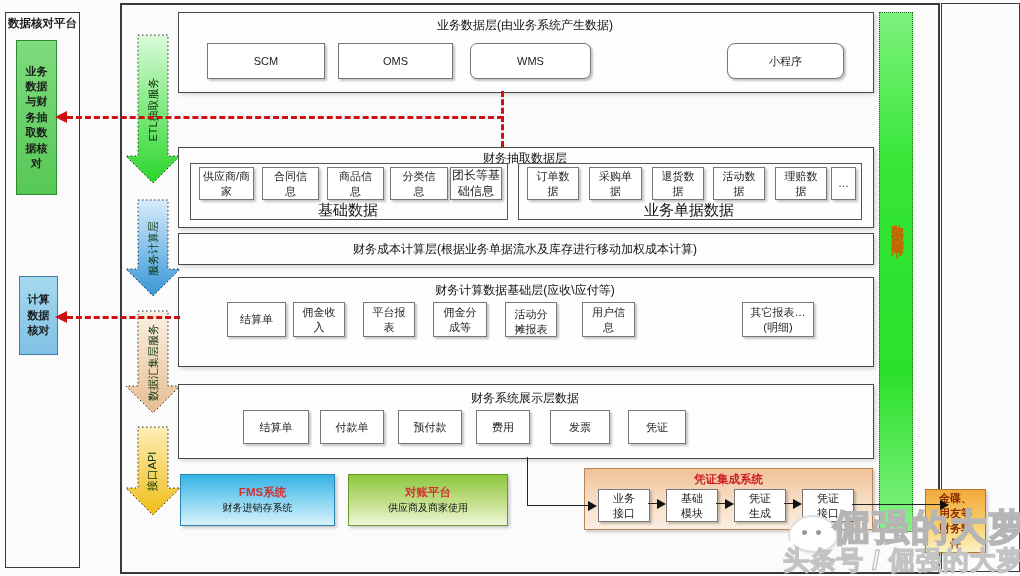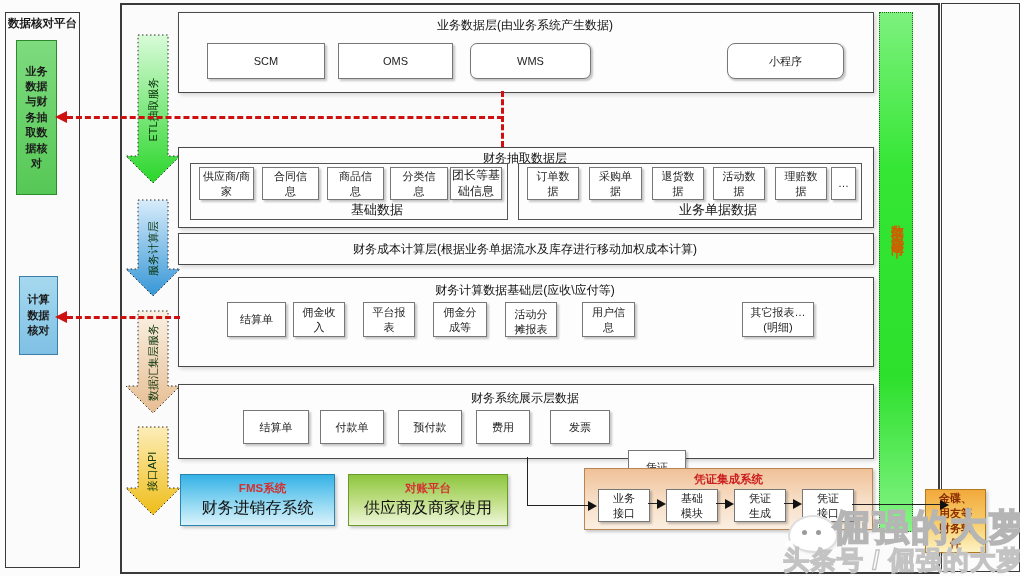--- a/index.html
+++ b/index.html
@@ -11,21 +11,21 @@
   .frame{position:absolute; border:2px solid #3a3a3a; background:#fbfbfb;}
   .layer{position:absolute; border:1.5px solid #4a4a4a; background:#fdfdfd;
          box-shadow:2px 2px 4px rgba(0,0,0,.15);}
   .layer-title{position:absolute; text-align:center; font-size:12px; color:#111; white-space:nowrap;}
   .ibox{position:absolute; border:1px solid #777; background:#fff;
         box-shadow:1.5px 1.5px 2px rgba(0,0,0,.22);
         display:flex; align-items:center; justify-content:center; text-align:center;
         font-size:11px; line-height:1.3; color:#222;}
   .ibox .wrapn{word-break:break-all;}
   .group{position:absolute; border:1px solid #555; background:transparent;}
-  .group-label{position:absolute; text-align:center; font-size:13px; color:#111;margin-left:29px;}
+  .group-label{position:absolute; text-align:center; font-size:15px; color:#111;}
   
   .vbox{position:absolute; display:flex; align-items:center; justify-content:center;
         text-align:center; font-size:11px; line-height:1.4; font-weight:bold;}
   .vbox .vtext{width:24px; word-break:break-all;}
   
   .fatwrap{position:absolute; display:flex; align-items:center; justify-content:center;}
   .fatlabel{position:absolute; white-space:nowrap; font-size:11px; color:#083008;
             transform:rotate(-90deg); transform-origin:center center;}
   
   .rdash-h{position:absolute; height:0; border-top:3px dashed #cf1010; z-index:6;}
@@ -35,21 +35,21 @@
   
   .bline-h{position:absolute; height:0; border-top:1.5px solid #222; z-index:2;}
   .bline-v{position:absolute; width:0; border-left:1.5px solid #222; z-index:2;}
   .bhead-right{position:absolute; width:0; height:0; z-index:3;
     border-top:5px solid transparent; border-bottom:5px solid transparent; border-left:9px solid #111;}
   
   .sysbox{position:absolute; border:1px solid #888; box-shadow:2px 2px 3px rgba(0,0,0,.2);
           display:flex; flex-direction:column; align-items:center; justify-content:center;
           text-align:center; line-height:1.35;}
   .sys-title{font-size:11.5px; font-weight:bold;}
-  .sys-sub{font-size:16px; color:#111;}
+  .sys-sub{font-size:10px; color:#111;}
   
   .flowbar{position:absolute; border:1.5px dotted #1d6b1d;
     background:linear-gradient(180deg,#7df17d 0%,#35e635 30%,#2ce02c 70%,#86f386 100%);
     z-index:1;}
   .flowbar-label{position:absolute; writing-mode:vertical-rl; text-orientation:upright;
     font-size:13px; font-weight:bold; color:#c86400; letter-spacing:3px; z-index:2;}
   
   .wm1{position:absolute; font-size:37px; font-weight:bold; letter-spacing:2px;
        color:rgba(255,255,255,.05); -webkit-text-stroke:1.6px #b5b5b5; z-index:9; white-space:nowrap;}
   .wm2{position:absolute; font-size:26px; font-weight:bold; letter-spacing:1px;
@@ -229,21 +229,21 @@
     </div>
   <div class="ibox" style="left:398px; top:410px; width:62px; height:32px;">
       <span>预付款</span>
     </div>
   <div class="ibox" style="left:476px; top:410px; width:52px; height:32px;">
       <span>费用</span>
     </div>
   <div class="ibox" style="left:550px; top:410px; width:58px; height:32px;">
       <span>发票</span>
     </div>
-  <div class="ibox" style="left:628px; top:410px; width:56px; height:32px;margin-top:40px;">
+  <div class="ibox" style="left:628px; top:410px; width:56px; height:32px;">
       <span>凭证</span>
     </div>
 
   <div class="sysbox" style="left:180px; top:474px; width:153px; height:50px;
        background:linear-gradient(180deg,#35b2e6 0%,#8ed7f2 55%,#d9f2fb 100%); border-color:#2a84ad;">
     <div class="sys-title" style="color:#d43030;padding-left:10px;">FMS系统</div>
     <div class="sys-sub">财务进销存系统</div>
   </div>
   <div class="sysbox" style="left:348px; top:474px; width:158px; height:50px;
        background:linear-gradient(180deg,#8cc63f 0%,#c3e08a 55%,#eef6da 100%); border-color:#6a9a2c;">

